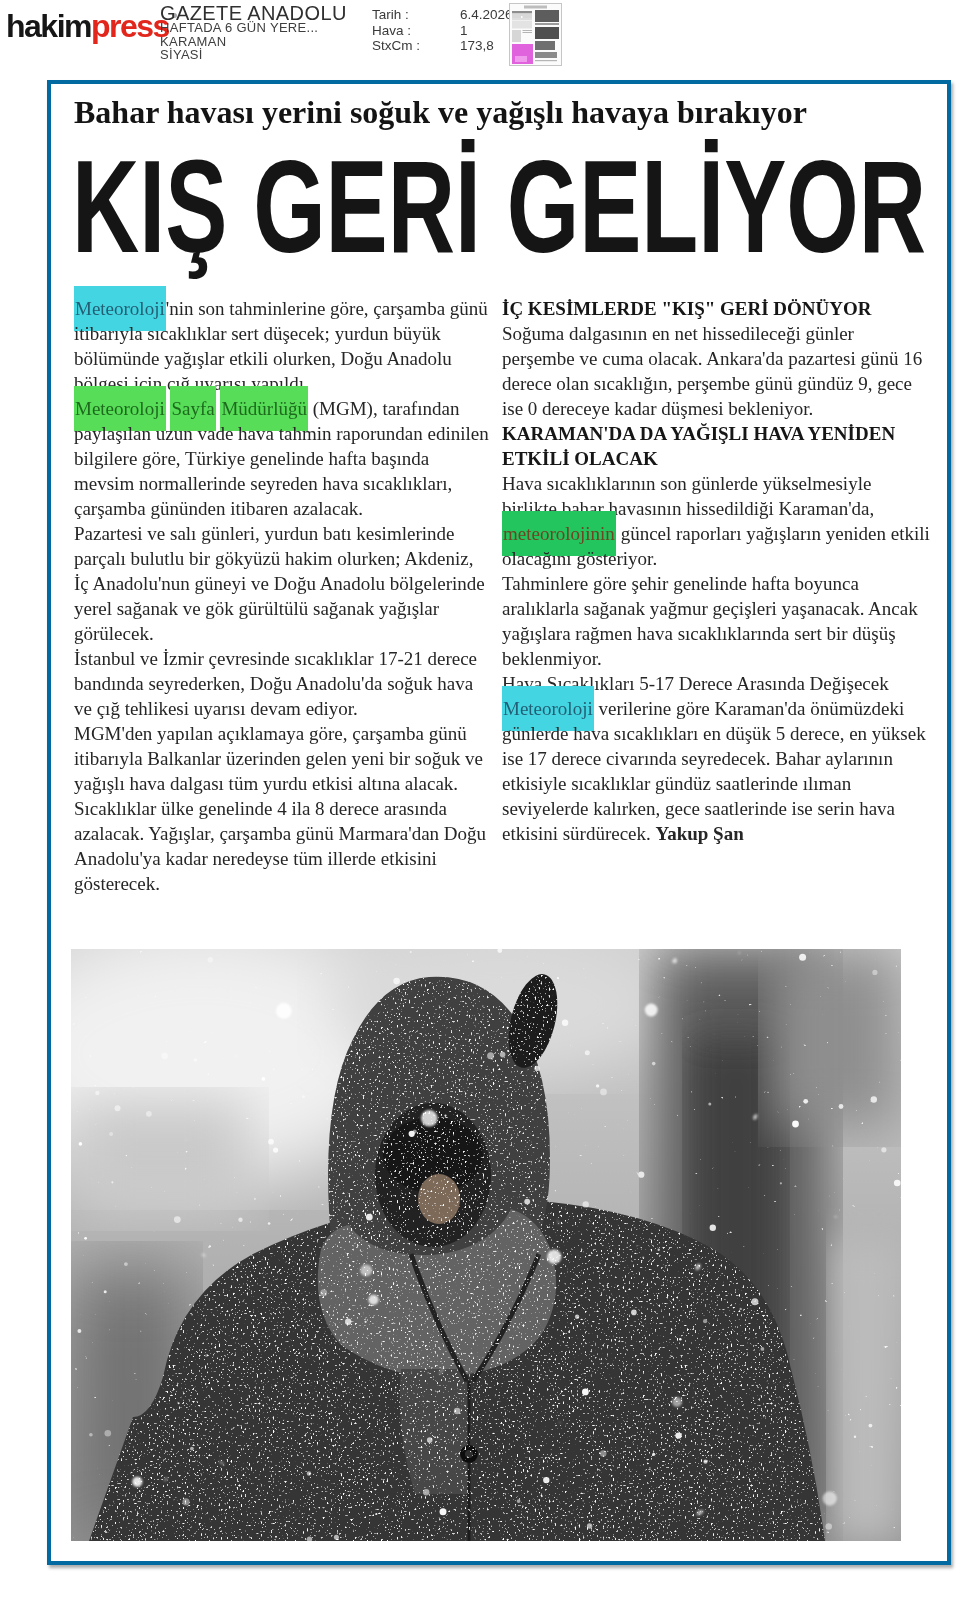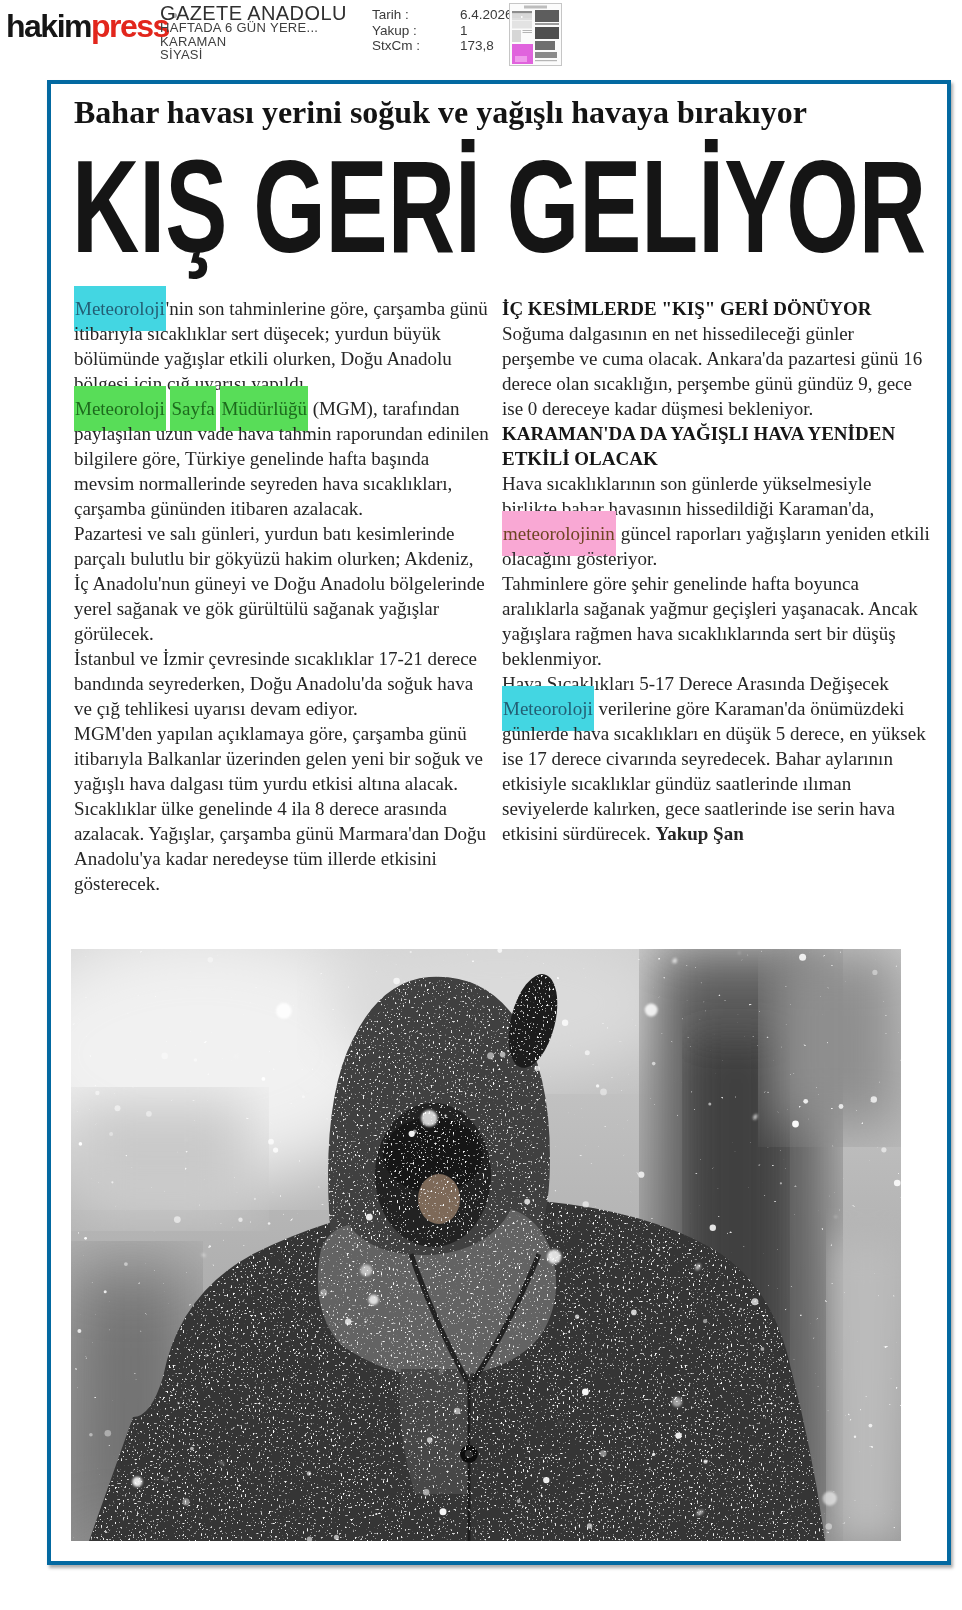--- a/index.html
+++ b/index.html
@@ -23,42 +23,42 @@
   .kicker{position:absolute;left:23px;top:10px;width:856px;font-family:"Liberation Serif",serif;font-weight:bold;font-size:32px;color:#141414;white-space:nowrap;}
   .bigtitle{position:absolute;left:21px;top:58px;overflow:visible;}
   .cols{position:absolute;left:23px;top:212px;display:flex;gap:12px;font-family:"Liberation Serif",serif;font-size:19px;line-height:25px;color:#262626;}
   .col-a{width:416px;} .col-b{width:428px;}
   p.block{margin:0;}
   p.heading{font-weight:bold;color:#161616;}
   .by{font-weight:bold;}
   .hl{padding:12px 1px;}
   .hl-cyan{background:#43d6e2;color:#235e74;}
   .hl-green{background:#58dd58;color:#1d6a1d;}
-  .hl-orange{background:#f9a8d4;color:#6d4522;}
+  .hl-orange{background:#22c55e;color:#6d4522;}
   .photo{position:absolute;left:20px;top:865px;width:830px;height:592px;display:block;}
 </style>
 </head>
 <body>
 
 <div class="logo"><span>hakim</span><span class="press">press</span><span class="tm"></span></div>
 
 <div class="pub">
   <div class="name">GAZETE ANADOLU</div>
   <div>HAFTADA 6 GÜN YERE...</div>
   <div>KARAMAN</div>
   <div>SİYASİ</div>
 </div>
 
 <div class="meta">
   <div class="row">
       <span class="lab">Tarih :</span>
       <span>6.4.2026</span>
     </div>
   <div class="row">
-      <span class="lab">Yakup :</span>
+      <span class="lab">Hava :</span>
       <span>1</span>
     </div>
   <div class="row">
       <span class="lab">StxCm :</span>
       <span>173,8</span>
     </div>
 </div>
 
 <div class="thumb">
   <svg width="51" height="61" viewBox="0 0 51 61">

